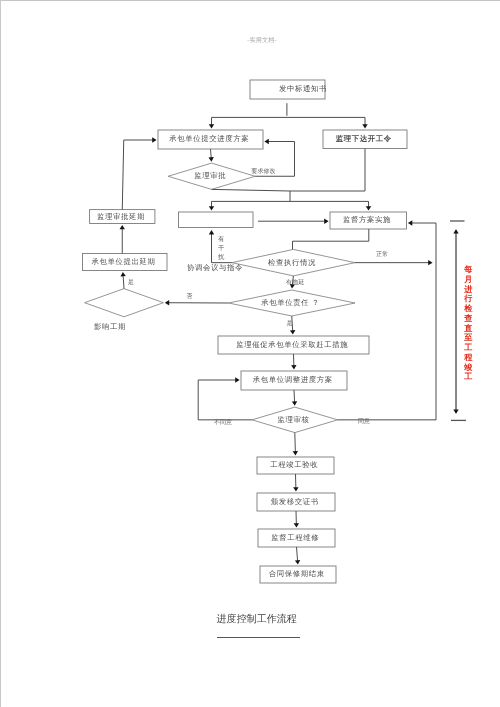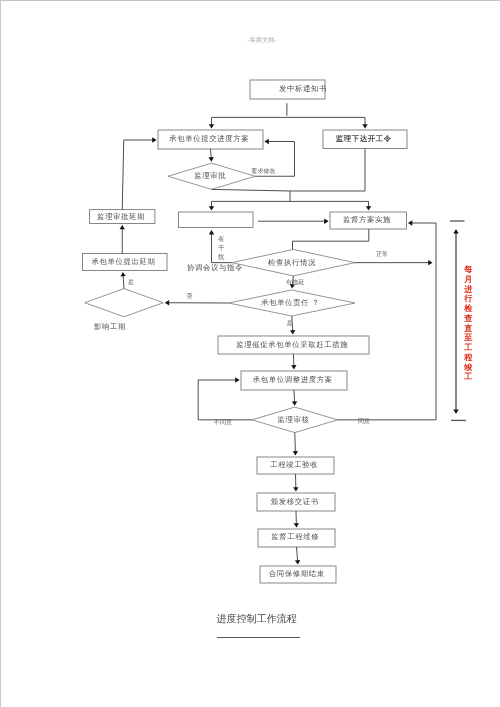--- a/index.html
+++ b/index.html
@@ -117,21 +117,21 @@
       <div class="nodetext" style="left: 341.973px; top: 215.497px;">监督方案实施</div>
       <div class="nodetext" style="left: 90.4813px; top: 256.997px;">承包单位提出延期</div>
       <div class="nodetext" style="left: 267.123px; top: 257.647px;">检查执行情况</div>
       <div class="nodetext" style="left: 260.255px; top: 297.997px;">承包单位责任 ？</div>
       <div class="nodetext" style="left: 93px; top: 297.697px; margin-top: 24px;">影响工期</div>
       <div class="nodetext" style="left: 235.262px; top: 339.997px;">监理催促承包单位采取赶工措施</div>
       <div class="nodetext" style="left: 251.747px; top: 375.497px;">承包单位调整进度方案</div>
       <div class="nodetext" style="left: 276.516px; top: 414.847px;">监理审核</div>
       <div class="nodetext" style="left: 269.223px; top: 460.497px; text-align: center;">工程竣工验收</div>
       <div class="nodetext" style="left: 269.723px; top: 496.997px;">颁发移交证书</div>
-      <div class="nodetext" style="left: 270.223px; top: 532.997px; font-family: Liberation Mono, monospace;">监督工程维修</div>
+      <div class="nodetext" style="left: 270.223px; top: 532.997px;">监督工程维修</div>
       <div class="nodetext" style="left: 267.731px; top: 569.497px; text-align: center;">合同保修期结束</div>
       <div class="lbl" style="left: 250.3px; top: 166.6px;">要求修改</div>
       <div class="vlbl" style="left: 216.2px; top: 232.8px;">
         <span>有</span>
         <span>干</span>
         <span>扰</span>
       </div>
       <div class="lbl" style="left: 375px; top: 250.3px;">正常</div>
       <div class="lbl" style="left: 285px; top: 277.6px;">有拖延</div>
       <div class="lbl" style="left: 185.3px; top: 291.6px;">否</div>

